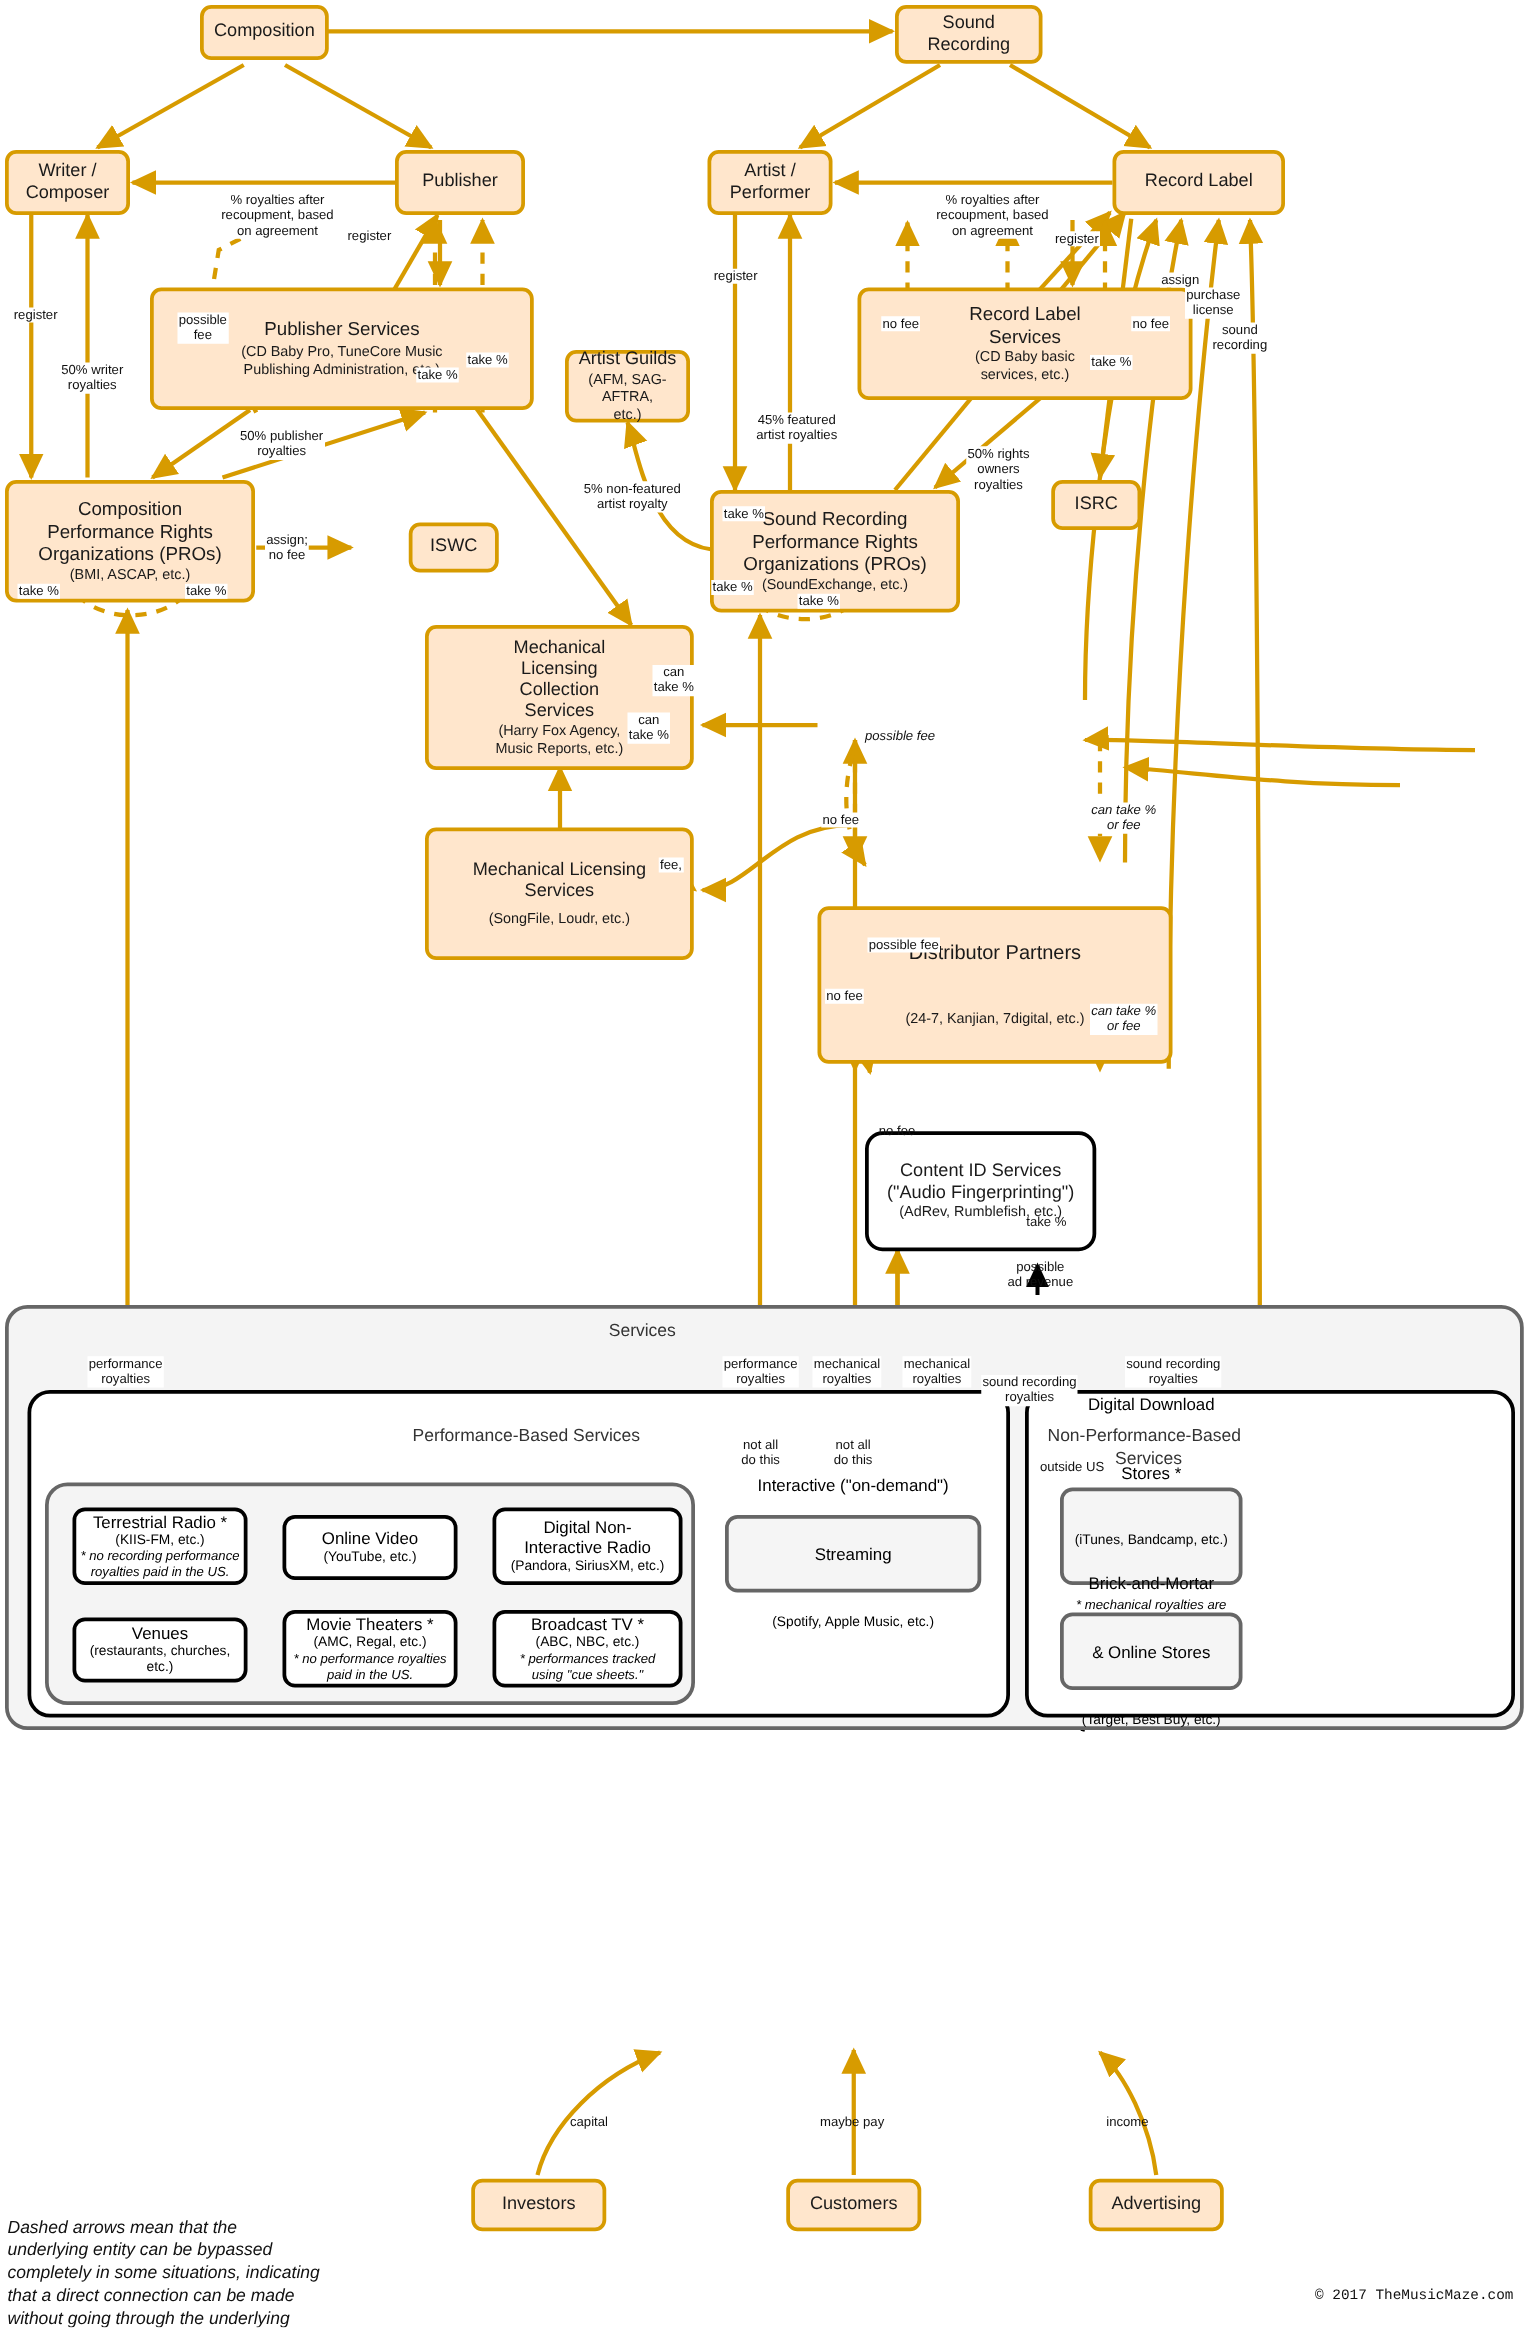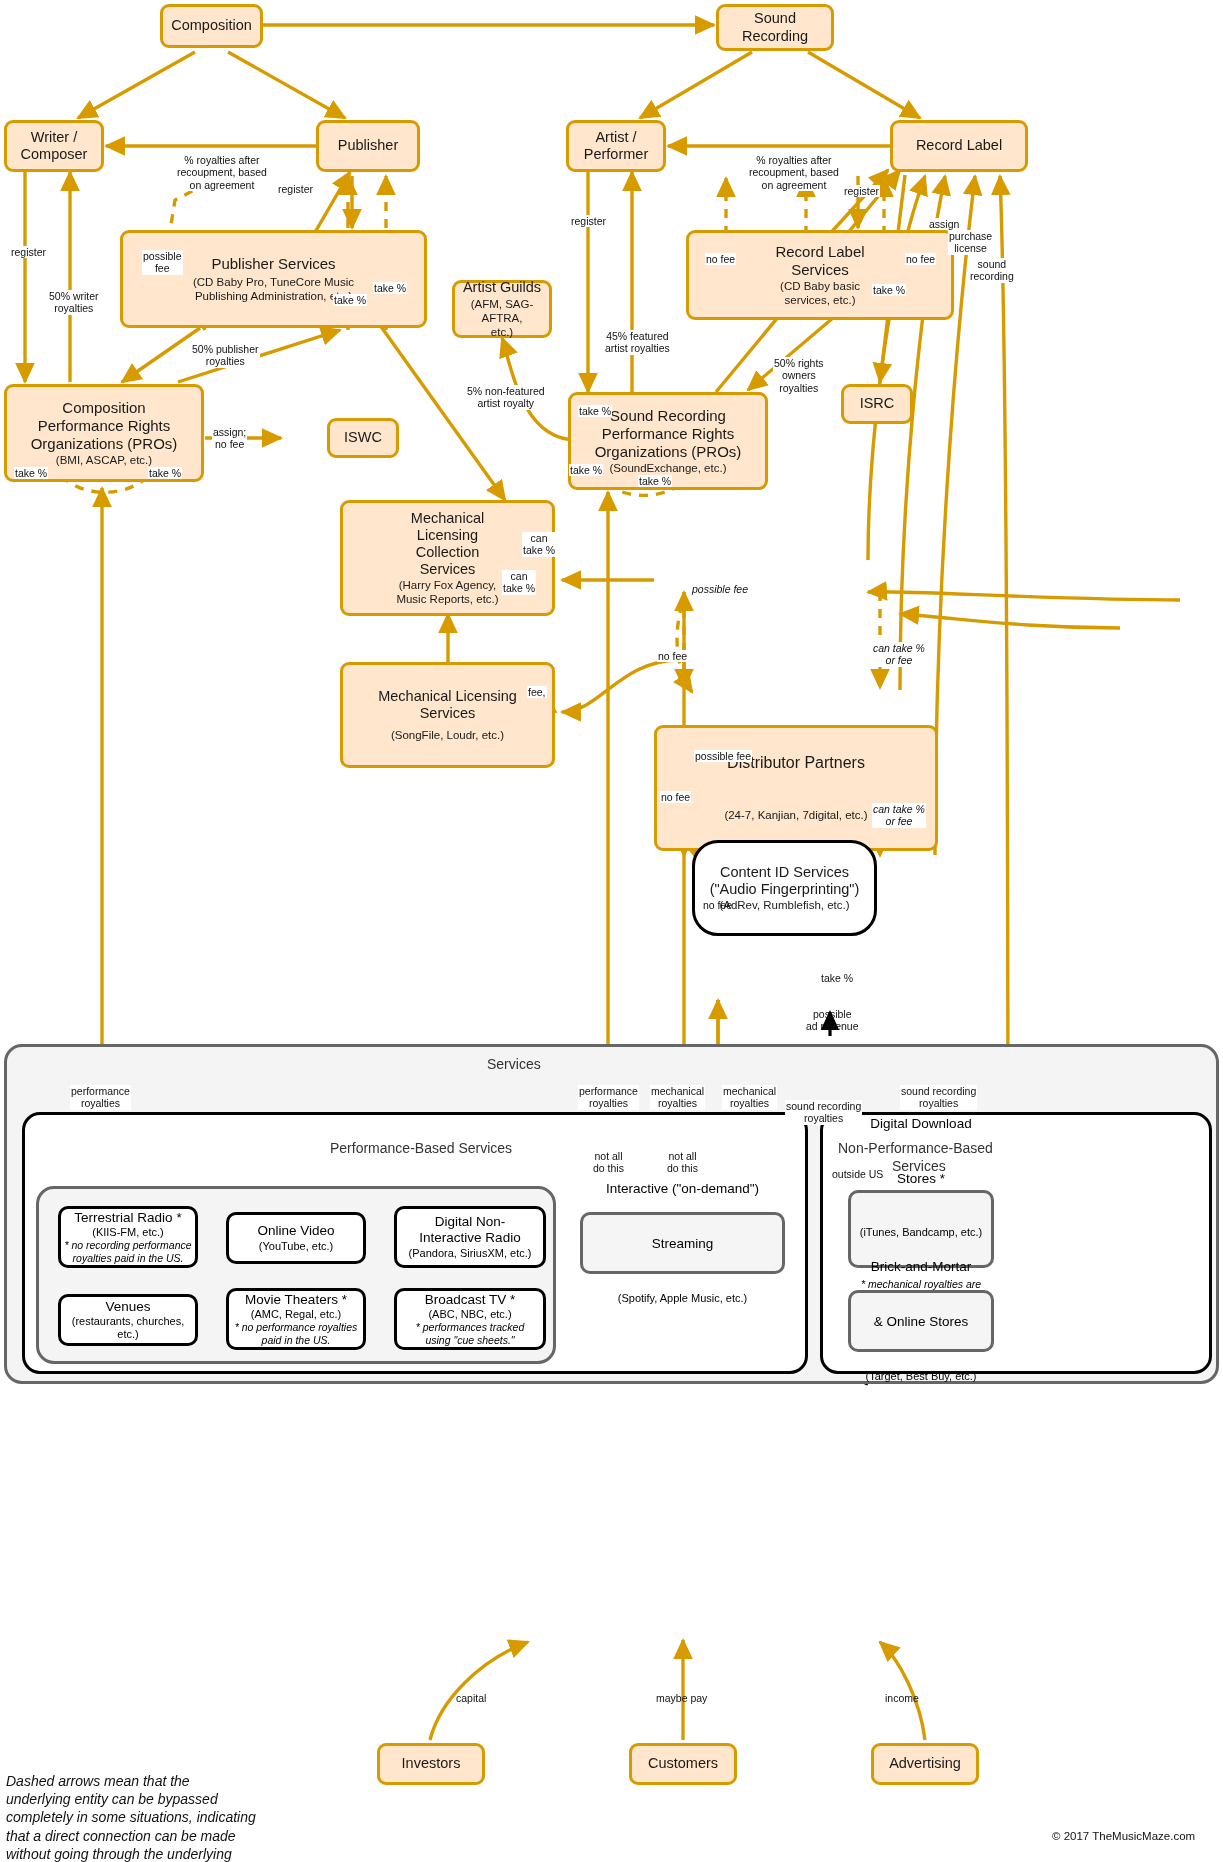--- a/index.html
+++ b/index.html
@@ -276,21 +276,21 @@
   <div class="t" style="margin-bottom:6px;">Services</div>
   <div class="s">(SongFile, Loudr, etc.)</div>
 </div>
 
 
 <div class="node big" style="left:654px;top:725px;width:284px;height:126px;gap:36px;">
   <div class="t" style="font-size:16px;">Distributor Partners</div>
   <div class="s">(24-7, Kanjian, 7digital, etc.)</div>
 </div>
 
-<div class="node black" style="left:692px;top:840px;width:185px;height:96px;border-radius:26px;">
+<div class="node black" style="left:692px;top:905px;width:185px;height:96px;">
   <div class="t">Content ID Services</div>
   <div class="t">("Audio Fingerprinting")</div>
   <div class="s">(AdRev, Rumblefish, etc.)</div>
 </div>
 
 <div class="group services" style="left:4px;top:1044px;width:1215px;height:340px;"></div>
 <div class="group-label" style="left:487px;top:1056px;">Services</div>
 
 <div class="group perf" style="left:22px;top:1112px;width:786px;height:262px;"></div>
 <div class="group-label" style="left:330px;top:1140px;">Performance-Based Services</div>
@@ -504,15 +504,15 @@
   <span>not all</span><br>
   <span>do this</span>
 </div>
 <div class="lbl nb" style="left:831px;top:1168px;">outside US</div>
 
 <div class="lbl nb" style="left:455px;top:1692px;">capital</div>
 <div class="lbl nb" style="left:655px;top:1692px;">maybe pay</div>
 <div class="lbl nb" style="left:884px;top:1692px;">income</div>
 
 <div class="legend" style="left:6px;top:1772px;">Dashed arrows mean that the underlying entity can be bypassed completely in some situations, indicating that a direct connection can be made without going through the underlying entity at all. It's a clean way of showing optional, multiple paths.</div>
-<div class="copy" style="left:1052px;top:1830px;">© 2017 TheMusicMaze.com</div>
+<div class="copy" style="left:1052px;top:1830px;font-family:Liberation Mono, monospace;">© 2017 TheMusicMaze.com</div>
 
 </div>
 
 </body></html>

